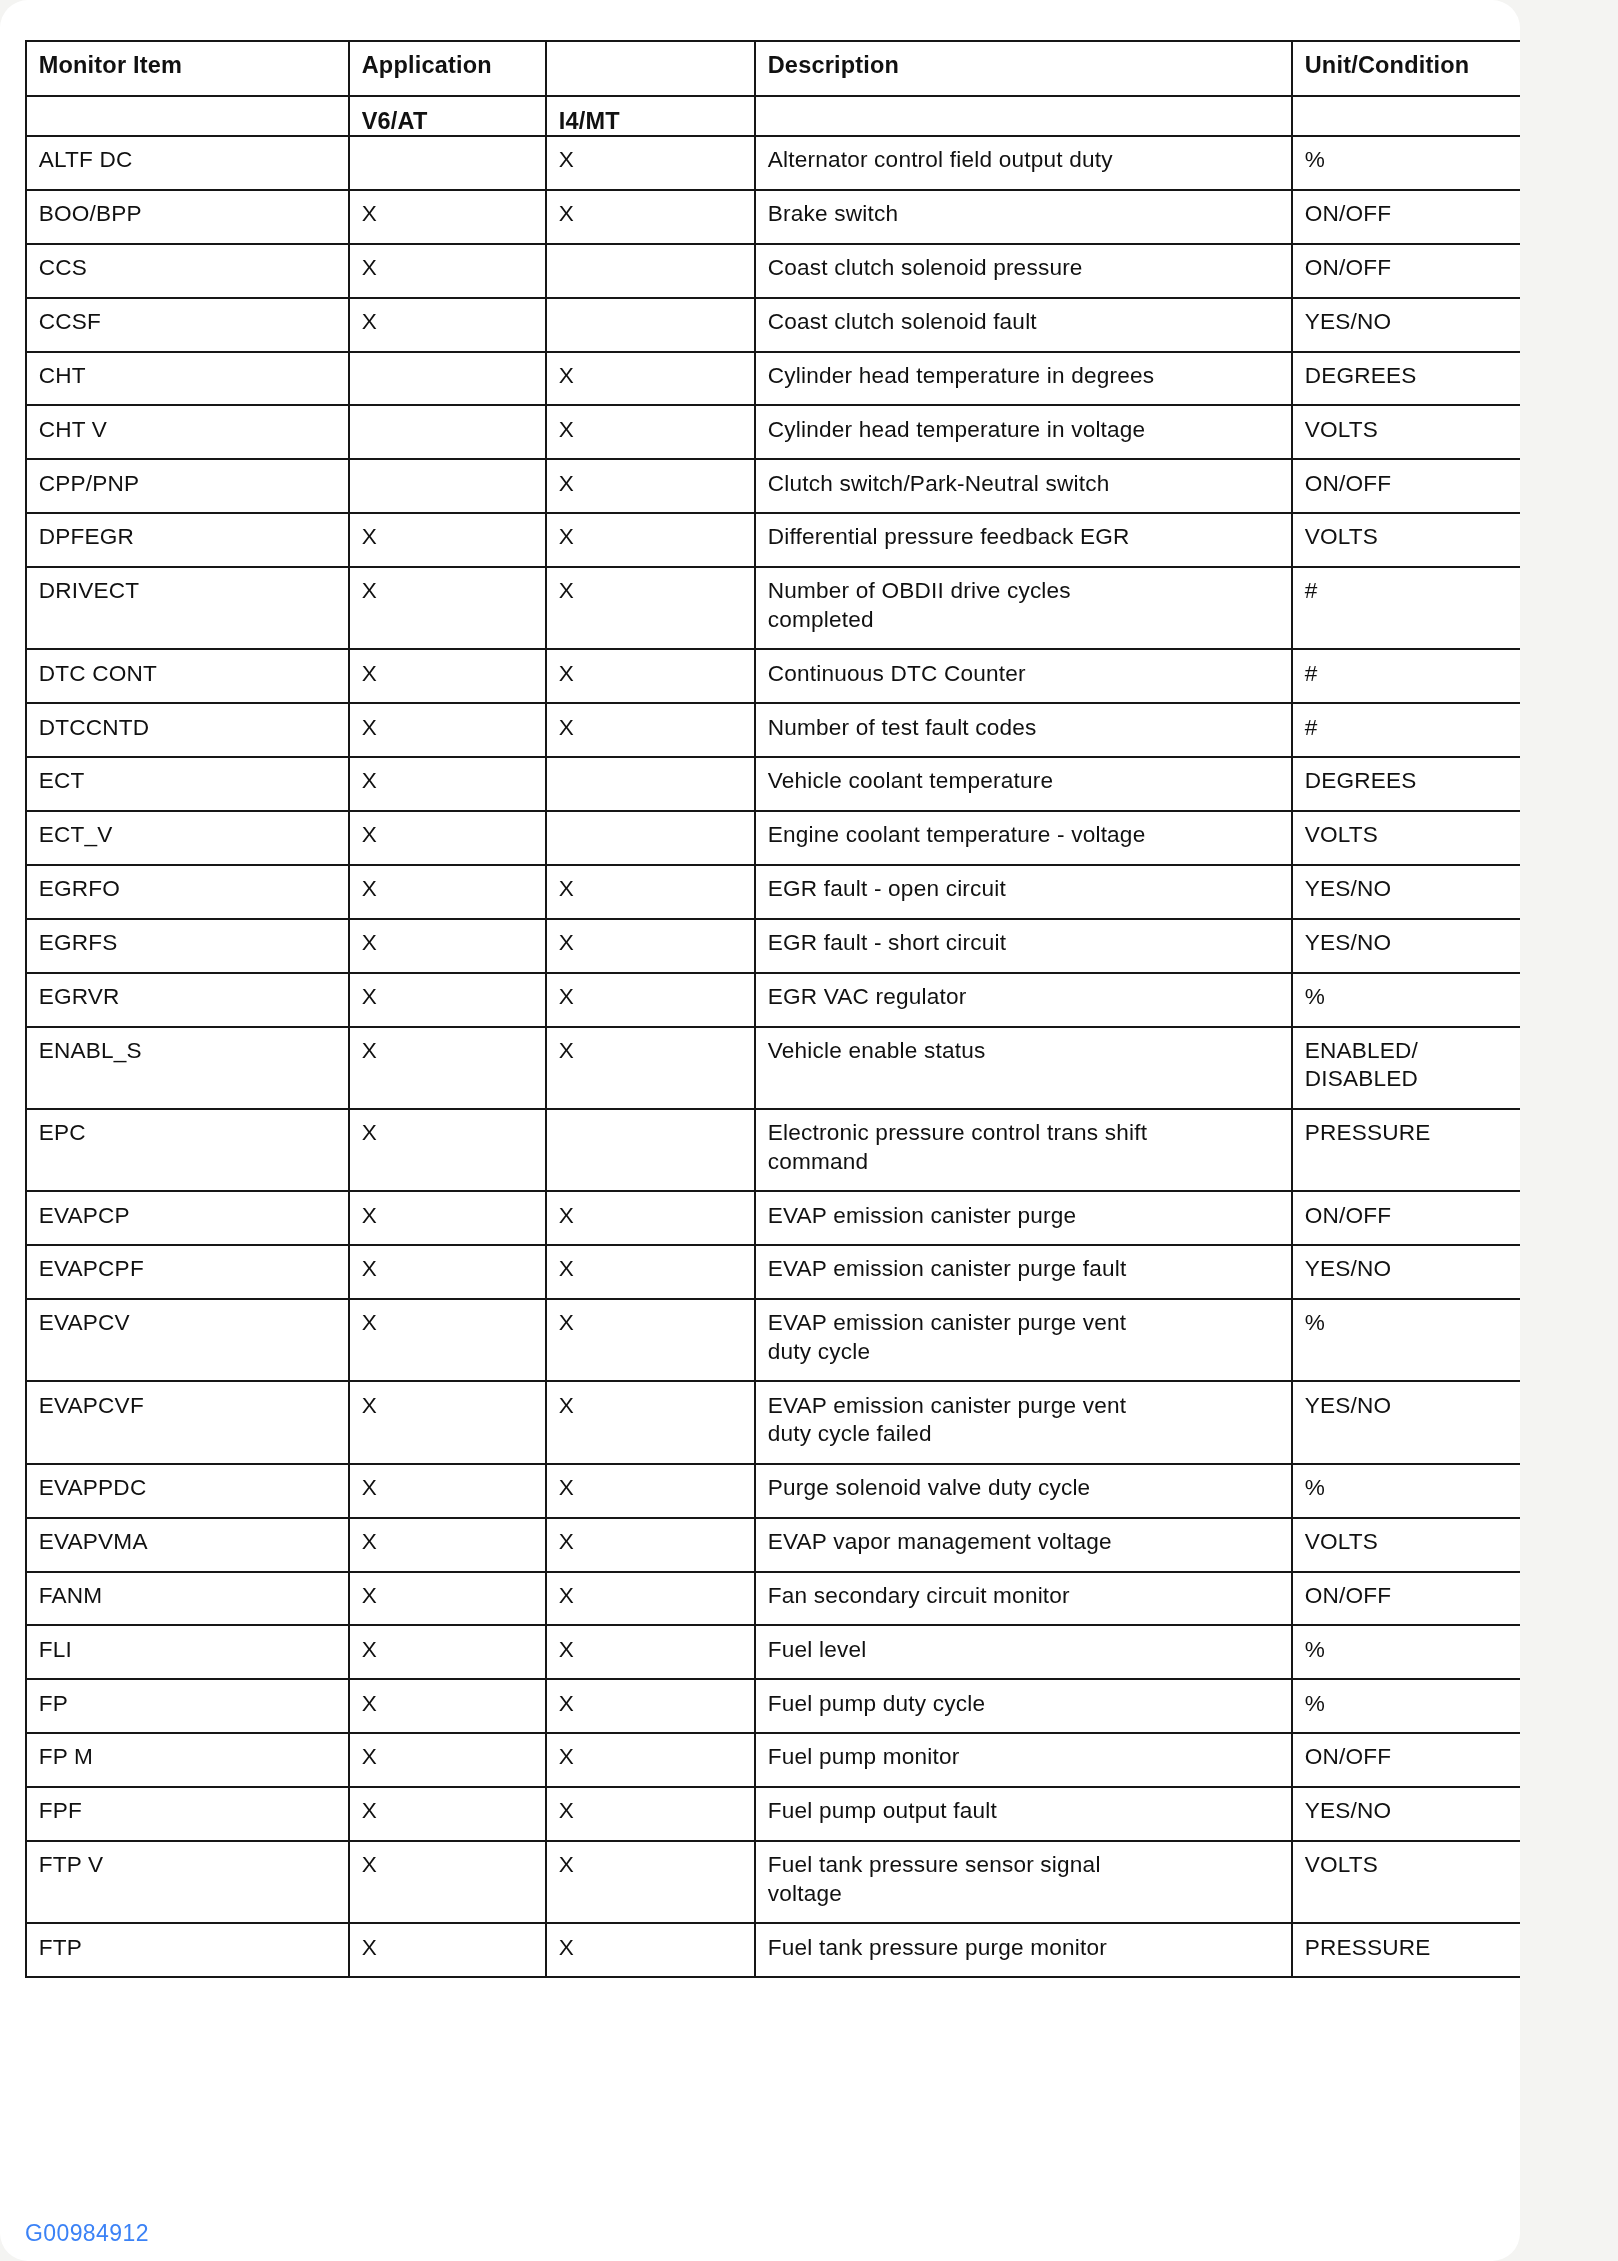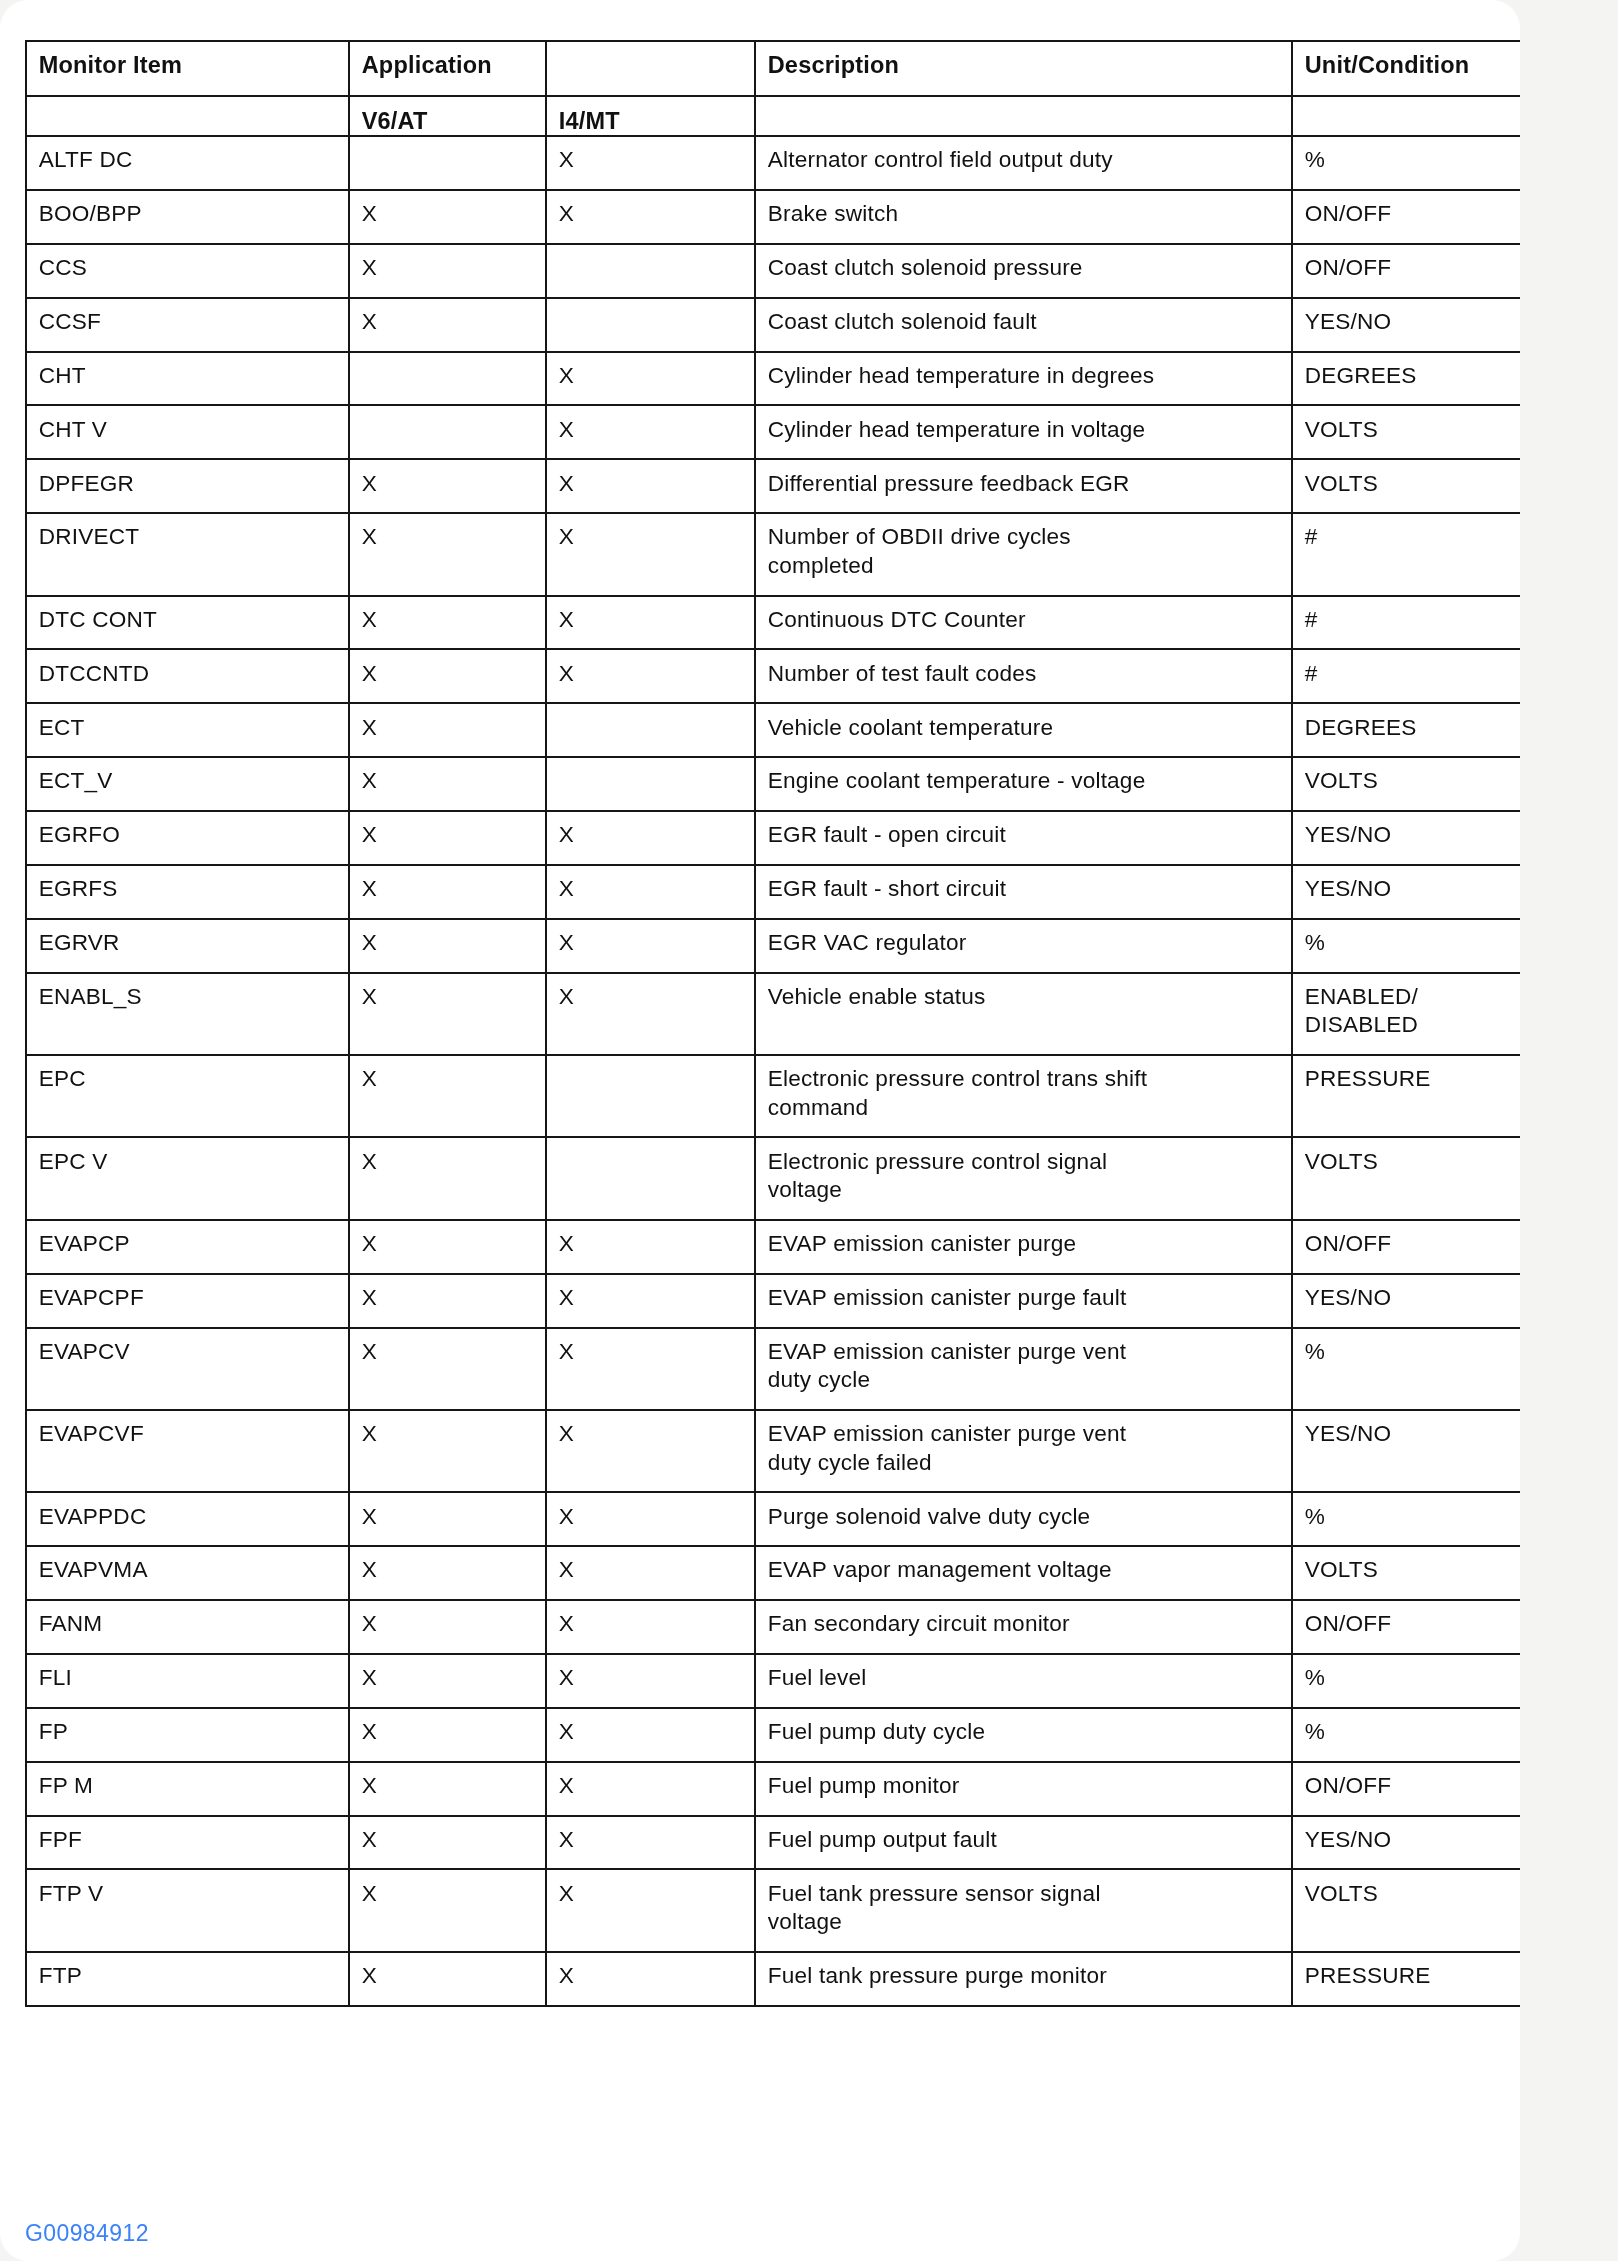--- a/index.html
+++ b/index.html
@@ -127,20 +127,27 @@
           <td>DEGREES</td>
         </tr>
         <tr>
           <td>CHT V</td>
           <td class="mark-cell"></td>
           <td class="mark-cell">X</td>
           <td>Cylinder head temperature in voltage</td>
           <td>VOLTS</td>
         </tr>
         <tr>
+          <td>CPP/PNP</td>
+          <td class="mark-cell"></td>
+          <td class="mark-cell">X</td>
+          <td>Clutch switch/Park-Neutral switch</td>
+          <td>ON/OFF</td>
+        </tr>
+        <tr>
           <td>DPFEGR</td>
           <td class="mark-cell">X</td>
           <td class="mark-cell">X</td>
           <td>Differential pressure feedback EGR</td>
           <td>VOLTS</td>
         </tr>
         <tr>
           <td>DRIVECT</td>
           <td class="mark-cell">X</td>
           <td class="mark-cell">X</td>
@@ -207,28 +214,20 @@
         </tr>
         <tr>
           <td>EPC</td>
           <td class="mark-cell">X</td>
           <td class="mark-cell"></td>
           <td>Electronic pressure control trans shift
 command</td>
           <td>PRESSURE</td>
         </tr>
         <tr>
-          <td>EPC V</td>
-          <td class="mark-cell">X</td>
-          <td class="mark-cell"></td>
-          <td>Electronic pressure control signal
-voltage</td>
-          <td>VOLTS</td>
-        </tr>
-        <tr>
           <td>EVAPCP</td>
           <td class="mark-cell">X</td>
           <td class="mark-cell">X</td>
           <td>EVAP emission canister purge</td>
           <td>ON/OFF</td>
         </tr>
         <tr>
           <td>EVAPCPF</td>
           <td class="mark-cell">X</td>
           <td class="mark-cell">X</td>

